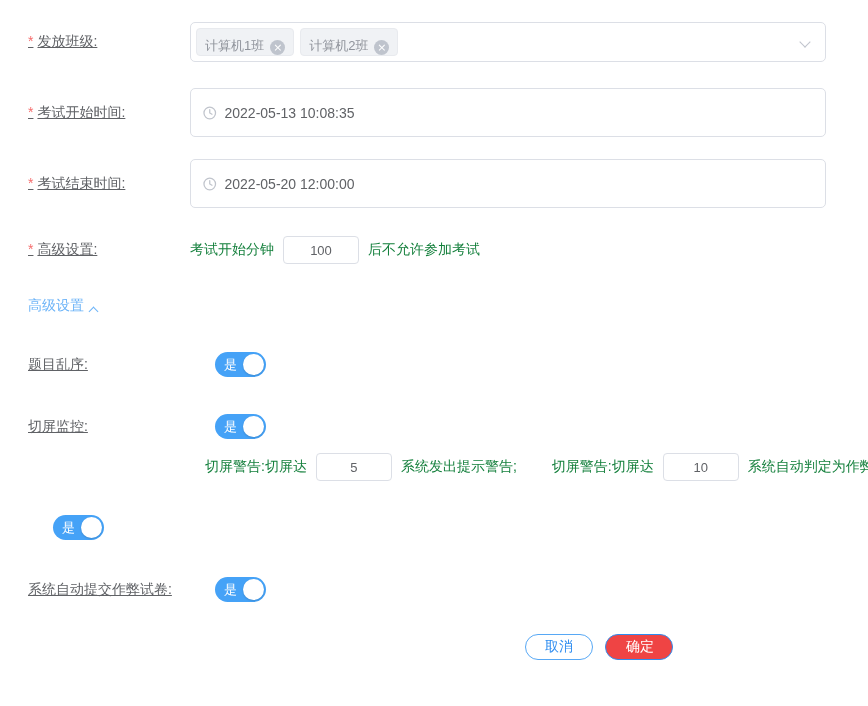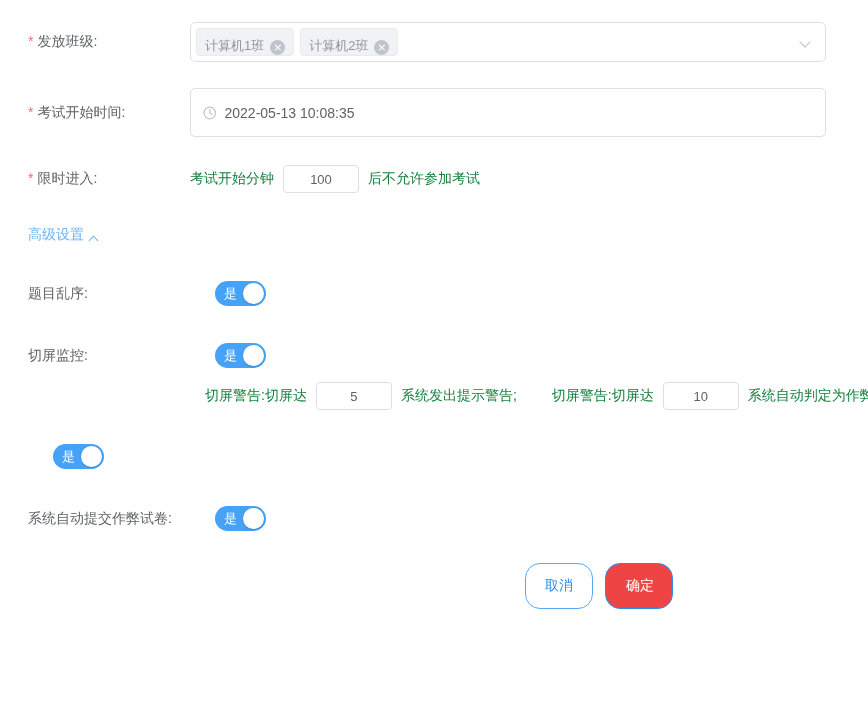--- a/index.html
+++ b/index.html
@@ -1,21 +1,21 @@
 <!DOCTYPE html>
 <html><head>
 <meta charset="utf-8">
 <style>
   * { margin:0; padding:0; box-sizing:border-box; }
   html,body { width:868px; height:706px; background:#ffffff; overflow:hidden;
               font-family:"Liberation Sans","DejaVu Sans",sans-serif; }
   .form { padding:22px 0 0 28px; width:868px; }
 
   .row { display:flex; align-items:center; }
-  .row-label { width:162px; flex:0 0 162px; font-size:14px; color:#606266; }
+  .row-label { width:162px; flex:0 0 162px; font-size:14px; color:#606266;text-decoration:underline; }
   .req { color:#f56c6c; margin-right:4px; font-size:14px; }
 
   
   .select-box { width:636px; height:40px; border:1px solid #dcdfe6; border-radius:5px;
                 display:flex; align-items:center; padding:0 30px 0 5px; position:relative;
                 background:#fff; cursor:pointer; }
   .tag { display:inline-flex; align-items:flex-end; gap:6px; background:#f0f2f5;
          border:1px solid #e8eaee; border-radius:4px; height:28px; padding:0 8px;
          margin-right:6px; font-size:13px; color:#8f939b; }
   .tag-close { width:15px; height:15px; border-radius:50%; background:#bfc4cd; color:#fff;
@@ -61,21 +61,21 @@
   .switch.on  .st-text { left:9px; color:#ffffff; }
   .switch.off .st-text { right:9px; color:#9a9ea6; }
 
   .m37 { margin-top:37px; } .m34 { margin-top:34px; } .m36 { margin-top:36px; }
   .sub-row { margin-top:14px; margin-left:177px; display:flex; align-items:center;
              white-space:nowrap; }
   .warn-gap { margin-left:35px; }
 
   
   .footer { margin-top:32px; margin-left:497px; display:flex; gap:12px; }
-  .btn { height:46px; min-width:68px; border-radius:15px; font-size:14px; cursor:pointer;
+  .btn { height:26px; min-width:68px; border-radius:15px; font-size:14px; cursor:pointer;
          padding:0 18px; font-family:inherit; }
   .btn-cancel { background:#fff; border:1px solid #57a8f5; color:#2d8cf0; }
   .btn-confirm { background:#ef4444; border:1px solid #2d8cf0; color:#fff;text-align:right; }
 </style>
 </head>
 <body>
 
 <div class="form">
 
   
@@ -104,25 +104,37 @@
     <div class="dt-box">
       <svg width="14" height="14" viewBox="0 0 14 14">
           <circle cx="7" cy="7" r="6" fill="none" stroke="#c0c4cc" stroke-width="1.3"></circle>
           <path d="M7 3.5V7l2.3 1.3" fill="none" stroke="#c0c4cc" stroke-width="1.3" stroke-linecap="round"></path>
         </svg>
       <input class="dt-text" value="2022-05-13 10:08:35" style="">
     </div>
   </div>
 
   
+  <div class="row gap22">
+    <div class="row-label">
+      <span class="req">*</span><span>考试结束时间:</span>
+    </div>
+    <div class="dt-box">
+      <svg width="14" height="14" viewBox="0 0 14 14">
+          <circle cx="7" cy="7" r="6" fill="none" stroke="#c0c4cc" stroke-width="1.3"></circle>
+          <path d="M7 3.5V7l2.3 1.3" fill="none" stroke="#c0c4cc" stroke-width="1.3" stroke-linecap="round"></path>
+        </svg>
+      <input class="dt-text" value="2022-05-20 12:00:00" style="">
+    </div>
+  </div>
 
   
   <div class="row gap28">
     <div class="row-label">
-      <span class="req">*</span><span>限时进入:</span>
+      <span class="req">*</span><span>高级设置:</span>
     </div>
     <span class="inline-strong">考试开始分钟</span>
     <input class="num-input" value="100" style="">
     <span class="inline-strong">后不允许参加考试</span>
   </div>
 
   
   <div class="adv-link">
     <span>高级设置</span>
     <i class="chev-up"></i>

